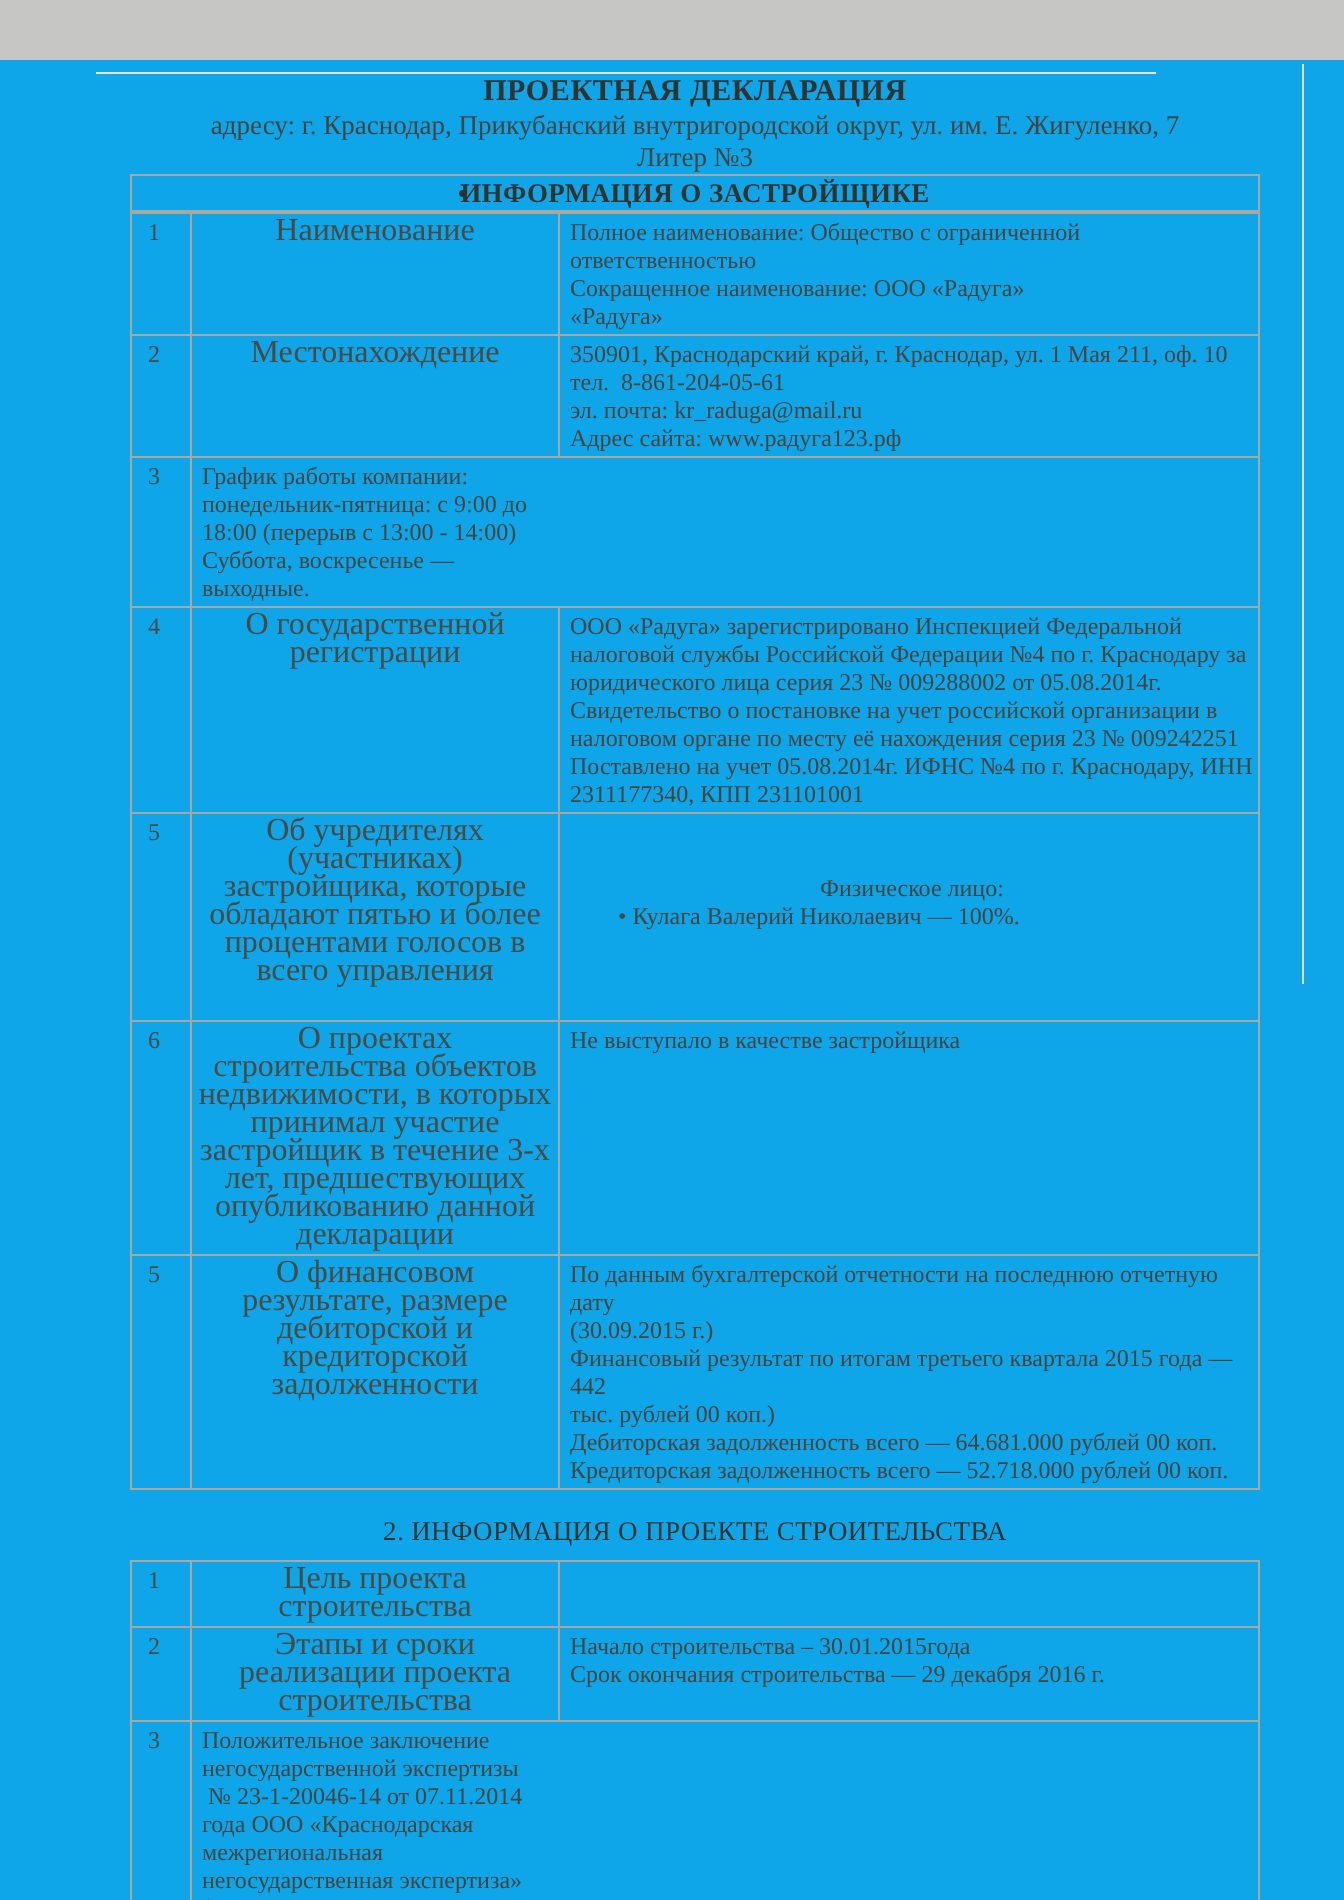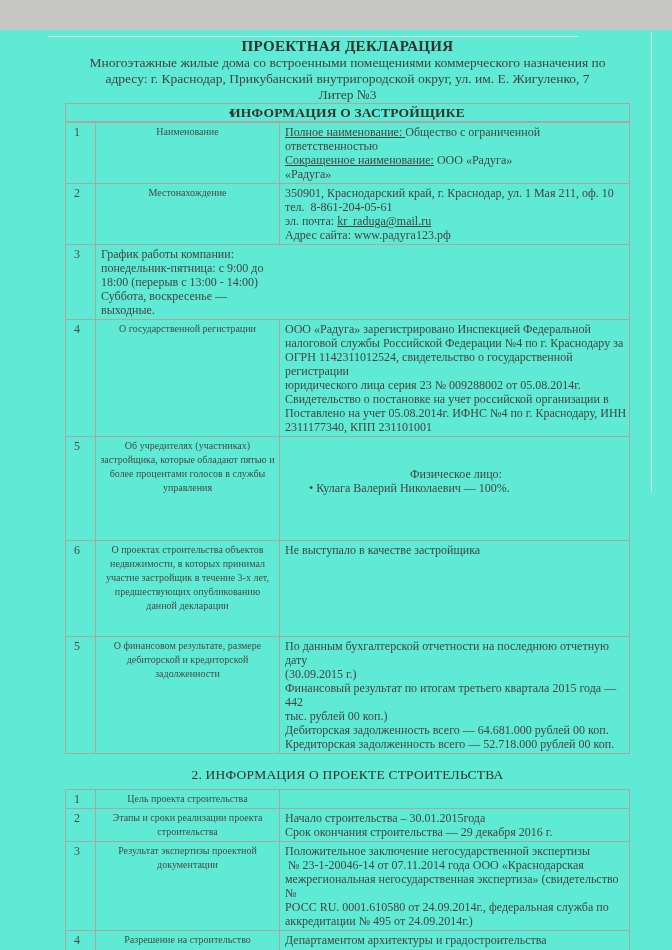--- a/index.html
+++ b/index.html
@@ -6,21 +6,21 @@
   body{
     width:672px;height:950px;
     background:#c6c6c4;
     font-family:"Liberation Serif", serif;
     color:#4a4a43;
     position:relative;
     overflow:hidden;
   }
   .paper{
     position:absolute;left:0;top:30px;width:672px;height:920px;
-    background:#5eead4;
+    background:#0ea5e9;
   }
   .paper-edge-right{
     position:absolute;left:651px;top:2px;height:460px;width:0;
     border-right:1px solid #dddcd6;
   }
   .paper-edge-top{
     position:absolute;left:48px;top:6px;width:530px;height:0;
     border-top:1px solid #e3e2dc;
   }
   .doc{
@@ -51,48 +51,47 @@
     box-sizing:border-box;
   }
   .t-row:first-child{border-top:none;}
   .t-num{
     border-right:1px solid #a9a89f;
     font-size:12px;line-height:14px;padding:2px 0 0 8px;
     box-sizing:border-box;
   }
   .t-label{
     border-right:1px solid #a9a89f;
-    font-size:10px;line-height:14px;text-align:center;
+    font-size:16px;line-height:14px;text-align:center;
     padding:2px 3px;box-sizing:border-box;color:#4a4a43;
   }
   .t-content{
     font-size:12px;line-height:14px;
     padding:2px 2px 2px 5px;box-sizing:border-box;color:#454540;
   }
   .t-line{white-space:pre-wrap;}
   .t-line.center{text-align:center;margin-top:28px;}
   .t-line.indent{padding-left:24px;}
-  .u{text-decoration:underline;}
+  .u{}
   .sec2-title{
     text-align:center;font-weight:normal;font-size:13.5px;color:#33332d;
     margin:13px 0 6px 0;letter-spacing:.2px;
   }
 </style>
 </head>
 <body>
 
 <div class="paper">
   <div class="paper-edge-top"></div>
   <div class="paper-edge-right"></div>
 
   <div class="doc">
 
     <div class="doc-header">
       <div class="doc-title">ПРОЕКТНАЯ ДЕКЛАРАЦИЯ</div>
-      <div class="doc-subtitle">Многоэтажные жилые дома со встроенными помещениями коммерческого назначения по</div>
       <div class="doc-subtitle">адресу: г. Краснодар, Прикубанский внутригородской округ, ул. им. Е. Жигуленко, 7</div>
       <div class="doc-subtitle">Литер №3</div>
     </div>
 
     <div class="tbl" id="table1">
       <div class="sec-head-row">
         <span class="sec-bullet">•</span>
         <span>ИНФОРМАЦИЯ О ЗАСТРОЙЩИКЕ</span>
       </div>
     <div class="t-row">
@@ -121,30 +120,30 @@
             <div class="t-line"><span>понедельник-пятница: с 9:00 до 18:00 (перерыв с 13:00 - 14:00)</span></div>
             <div class="t-line"><span>Суббота, воскресенье — выходные.</span></div>
           </div>
         </div>
         <div class="t-row">
           <div class="t-num">4</div>
           <div class="t-label">О государственной регистрации</div>
           <div class="t-content">
             <div class="t-line"><span>ООО «Радуга» зарегистрировано Инспекцией Федеральной</span></div>
             <div class="t-line"><span>налоговой службы Российской Федерации №4 по г. Краснодару за</span></div>
-            <div class="t-line"><span>ОГРН 1142311012524, свидетельство о государственной регистрации</span></div>
             <div class="t-line"><span>юридического лица серия 23 № 009288002 от 05.08.2014г.</span></div>
             <div class="t-line"><span>Свидетельство о постановке на учет российской организации в</span></div>
+            <div class="t-line"><span>налоговом органе по месту её нахождения серия 23 № 009242251</span></div>
             <div class="t-line"><span>Поставлено на учет 05.08.2014г. ИФНС №4 по г. Краснодару, ИНН</span></div>
             <div class="t-line"><span>2311177340, КПП 231101001</span></div>
           </div>
         </div>
         <div class="t-row" style="min-height: 104px;">
           <div class="t-num">5</div>
-          <div class="t-label">Об учредителях (участниках) застройщика, которые обладают пятью и более процентами голосов в службы управления</div>
+          <div class="t-label">Об учредителях (участниках) застройщика, которые обладают пятью и более процентами голосов в всего управления</div>
           <div class="t-content">
             <div class="t-line center"><span>Физическое лицо:</span></div>
             <div class="t-line indent"><span>• Кулага Валерий Николаевич — 100%.</span></div>
           </div>
         </div>
         <div class="t-row" style="min-height: 96px;">
           <div class="t-num">6</div>
           <div class="t-label">О проектах строительства объектов недвижимости, в которых принимал участие застройщик в течение 3-х лет, предшествующих опубликованию данной декларации</div>
           <div class="t-content">
             <div class="t-line"><span>Не выступало в качестве застройщика</span></div>
@@ -174,21 +173,20 @@
         <div class="t-row">
           <div class="t-num">2</div>
           <div class="t-label">Этапы и сроки реализации проекта строительства</div>
           <div class="t-content">
             <div class="t-line"><span>Начало строительства – 30.01.2015года</span></div>
             <div class="t-line"><span>Срок окончания строительства — 29 декабря 2016 г.</span></div>
           </div>
         </div>
         <div class="t-row">
           <div class="t-num">3</div>
-          <div class="t-label">Результат экспертизы проектной документации</div>
           <div class="t-content">
             <div class="t-line"><span>Положительное заключение негосударственной экспертизы</span></div>
             <div class="t-line"><span> № 23-1-20046-14 от 07.11.2014 года ООО «Краснодарская</span></div>
             <div class="t-line"><span>межрегиональная негосударственная экспертиза» (свидетельство №</span></div>
             <div class="t-line"><span>РОСС RU. 0001.610580 от 24.09.2014г., федеральная служба по</span></div>
             <div class="t-line"><span>аккредитации № 495 от 24.09.2014г.)</span></div>
           </div>
         </div>
         <div class="t-row">
           <div class="t-num">4</div>

